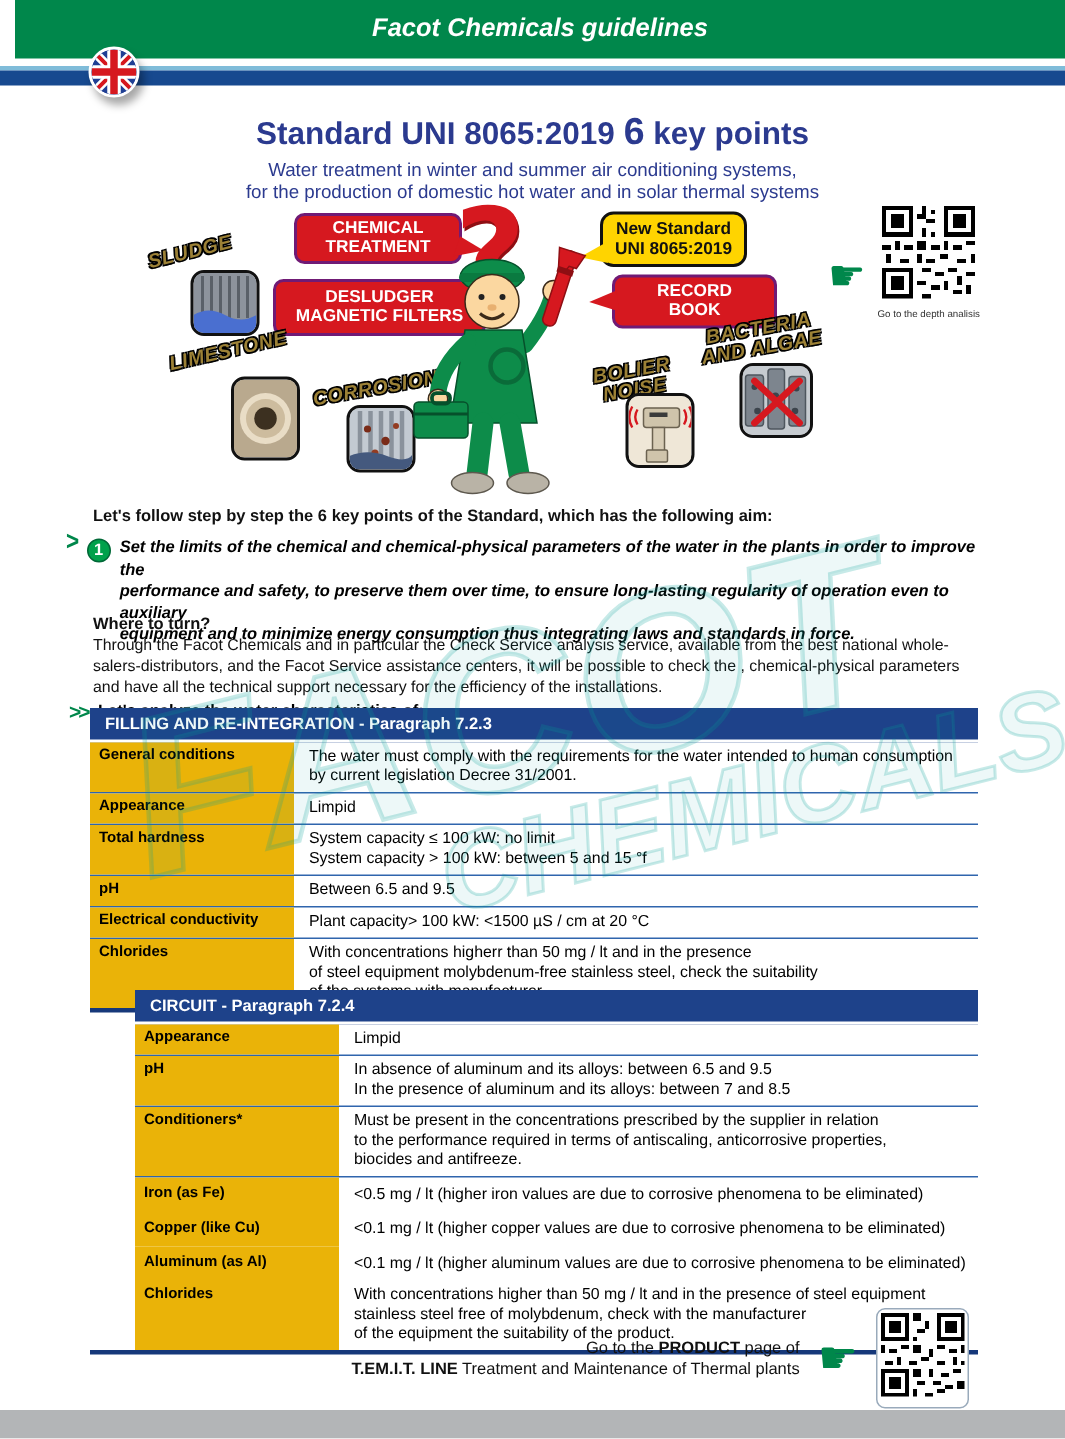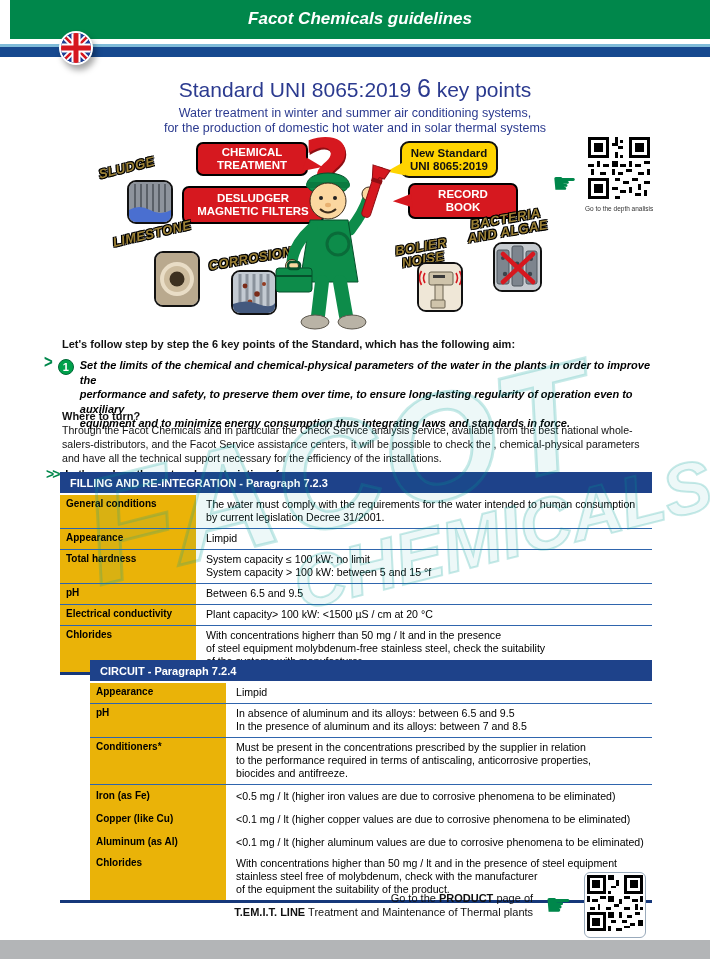--- a/index.html
+++ b/index.html
@@ -11,31 +11,31 @@
   .green-bar { position:absolute; top:0; left:10px; right:0; height:39px; background:#00874b; }
   .green-bar .hdr-title { display:block; text-align:center; color:#fff; font-style:italic; font-weight:bold; font-size:17px; line-height:38px; }
   .stripe-teal { position:absolute; top:44px; left:0; right:0; height:3px; background:#7fbcd9; }
   .stripe-navy { position:absolute; top:47px; left:0; right:0; height:10px; background:#17498f; }
 
   .flag { position:absolute; top:31px; left:59px; width:34px; height:34px; border-radius:50%;
           border:2px solid #fff; box-shadow:3px 5px 6px rgba(0,0,0,.35); overflow:hidden; background:#1f3f94; }
 
   
   .title-block { position:absolute; top:74px; left:0; right:0; text-align:center; color:#2b3a8f; }
-  .doc-title { font-size:21px; font-weight:normal; }
+  .doc-title { font-size:21px; font-weight:bold; }
   .doc-title .big6 { font-size:25px; }
   .doc-sub { font-size:12.5px; line-height:14.5px; margin-top:3px; }
 
   
   .illus { position:absolute; top:128px; left:0; width:710px; height:212px; }
   .qmark { position:absolute; left:303px; top:-6px; font-size:82px; font-weight:bold; color:#d6181f;
            font-family:"DejaVu Sans", sans-serif; text-shadow:1px 2px 0 #8e0e13; }
   .bubble { position:absolute; display:flex; align-items:center; justify-content:center; text-align:center;
             font-weight:bold; white-space:pre-line; line-height:1.12; border-radius:7px; }
-  .bubble-red { background:#d6181f; color:#fff; border:2px solid #000000; font-size:11.5px; }
+  .bubble-red { background:#d6181f; color:#fff; border:2px solid #701a75; font-size:11.5px; }
   .bubble-red::after { content:""; position:absolute; width:0; height:0; }
   .b-chem { left:196px; top:14px; width:112px; height:34px; }
   .b-chem::after { right:-16px; bottom:0px; border-left:18px solid #d6181f; border-top:4px solid transparent; border-bottom:10px solid transparent; transform:rotate(18deg); }
   .b-deslu { left:182px; top:58px; width:142px; height:38px; }
   .b-deslu::after { right:-17px; top:12px; border-left:19px solid #d6181f; border-top:5px solid transparent; border-bottom:9px solid transparent; transform:rotate(10deg); }
   .b-record { left:408px; top:55px; width:110px; height:36px; }
   .b-record::after { left:-17px; top:10px; border-right:19px solid #d6181f; border-top:5px solid transparent; border-bottom:9px solid transparent; transform:rotate(-8deg); }
   .b-new { left:400px; top:13px; width:98px; height:37px; background:#ffd400; color:#111; border:2.5px solid #111; border-radius:9px; font-size:11.5px; }
   .b-new::after { content:""; position:absolute; left:-15px; bottom:-2px; width:0; height:0;
                   border-right:17px solid #ffd400; border-top:4px solid transparent; border-bottom:9px solid transparent; transform:rotate(-16deg); }

